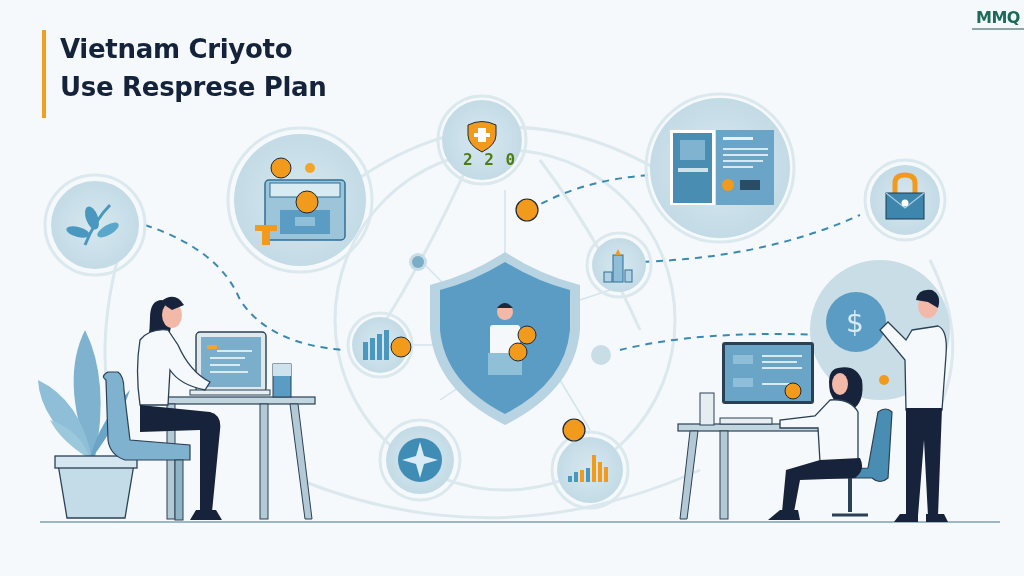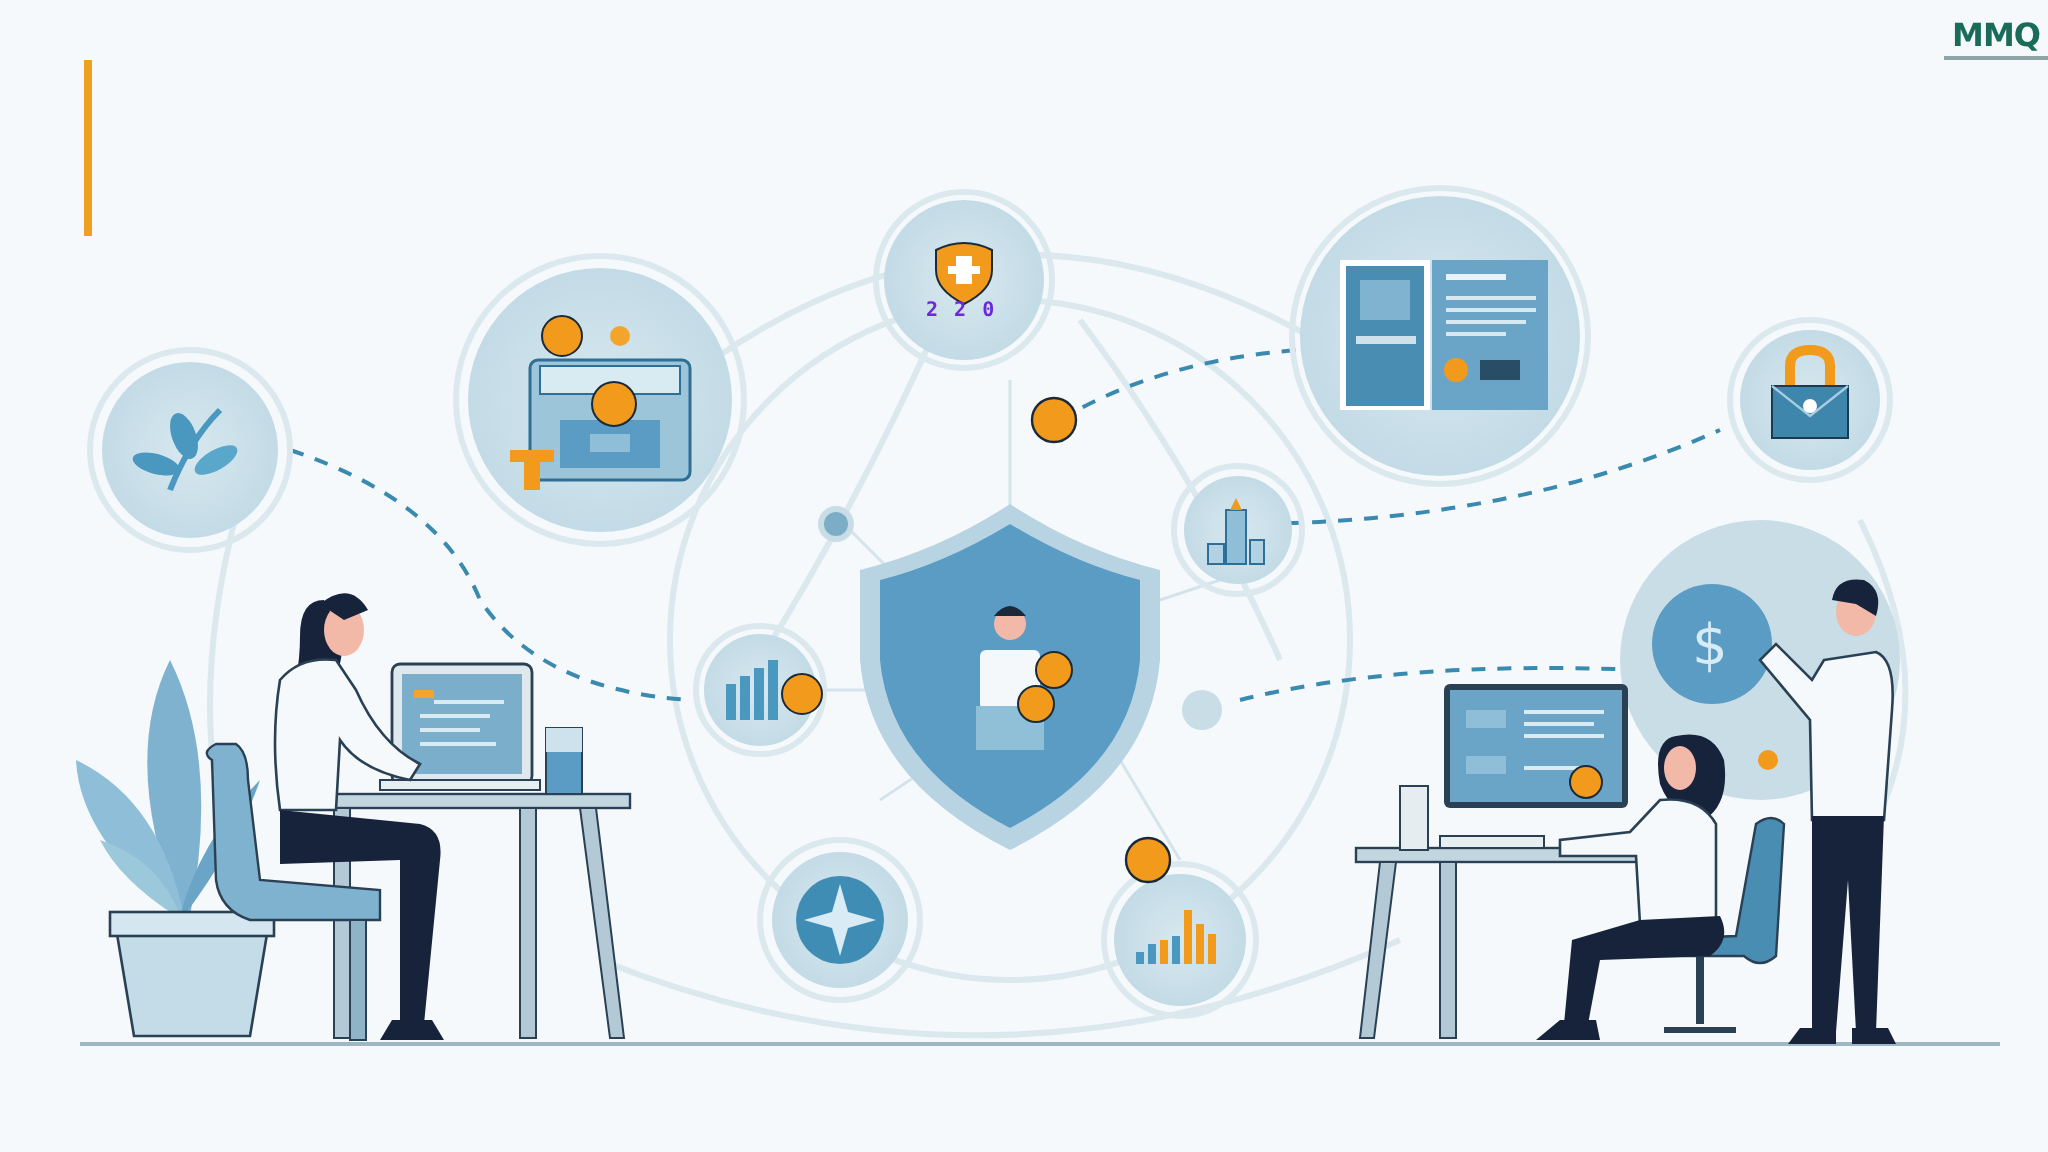--- a/index.html
+++ b/index.html
@@ -5,21 +5,21 @@
   * { box-sizing: border-box; margin: 0; padding: 0; }
   html, body { width: 1024px; height: 576px; overflow: hidden; background: #f6f9fb; }
   body { position: relative; font-family: "Liberation Sans", sans-serif; }
   .scene { position: absolute; left: 0; top: 0; width: 1024px; height: 576px; }
   .title-block { position: absolute; left: 42px; top: 30px; padding-left: 14px; border-left: 4px solid #f0a020; height: 88px; }
   .title-line { font-family: "DejaVu Sans", sans-serif; font-weight: bold; font-size: 26px; color: #14233a; line-height: 38px; letter-spacing: -0.3px; }
   .logo { position: absolute; left: 956px; top: 8px; width: 60px; text-align: center; margin-left: 12px; }
   .logo-text { font-family: "DejaVu Sans", sans-serif; font-weight: bold; font-size: 16px; letter-spacing: -0.5px; color: #1a6b5a; }
   .logo-sub { height: 2px; background: #4a6a70; margin: 1px 4px 0; opacity: 0.6; }
   svg { position: absolute; left: 0; top: 0; }
-  .badge-num { position: absolute; left: 463px; top: 150px; font-family: "DejaVu Sans Mono", monospace; font-size: 10px; color: #6d28d9; font-weight: bold; letter-spacing: 1px; }
+  .badge-num { position: absolute; left: 463px; top: 150px; font-family: "DejaVu Sans Mono", monospace; font-size: 16px; color: #4d7c0f; font-weight: bold; letter-spacing: 1px; }
 </style>
 </head>
 <body>
 
 <div class="scene">
 
 <svg width="1024" height="576" viewBox="0 0 1024 576">
   <defs>
     <radialGradient id="nodeG" cx="50%" cy="50%" r="50%">
       <stop offset="0%" stop-color="#d7e8ef"></stop>
@@ -255,20 +255,22 @@
     <path d="M916 300 Q918 288 932 290 Q942 295 938 308 L928 302 Z" fill="#16233a"></path>
     <path d="M912 330 L938 326 Q948 330 946 355 L942 410 L906 410 L905 360 L880 330 L888 322 L906 340 Z" fill="#f6f9fb" stroke="#2a4055" stroke-width="1.3"></path>
     <path d="M906 408 L942 408 L938 516 L928 516 L924 440 L918 516 L906 516 Z" fill="#16233a"></path>
     <path d="M900 514 L918 514 L918 522 L894 522 Z" fill="#16233a"></path>
     <path d="M926 514 L944 514 L948 522 L926 522 Z" fill="#16233a"></path>
     <circle cx="884" cy="380" r="5" fill="#f29a1c"></circle>
   </g>
 </svg>
 
 <div class="title-block">
+  <div class="title-line">Vietnam Criyoto</div>
+  <div class="title-line">Use Resprese Plan</div>
 </div>
 
 <div class="badge-num">2 2 0</div>
 
 <div class="logo">
   <div class="logo-text">MMQ</div>
   <div class="logo-sub"></div>
 </div>
 
 </div>

